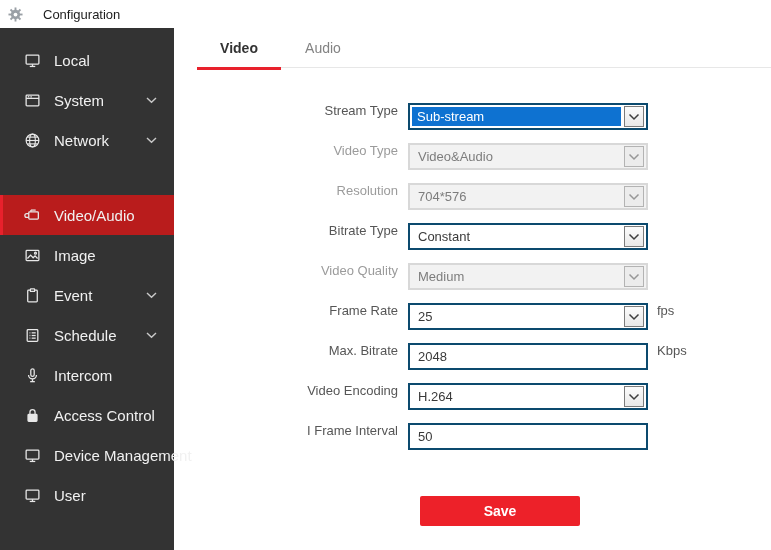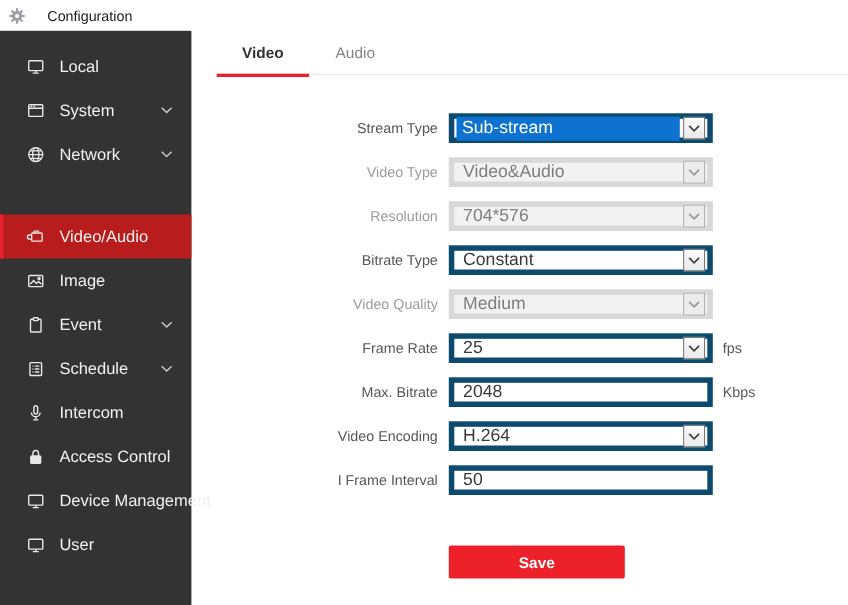--- a/index.html
+++ b/index.html
@@ -27,45 +27,45 @@
   .content { position:absolute; left:197px; top:28px; width:574px; height:522px; background:#fff; }
   .tabbar { height:40px; border-bottom:1px solid #e7e7e7; display:flex; }
   .tab { width:84px; height:40px; display:flex; align-items:center; justify-content:center;
          font-size:14px; color:#838383; cursor:pointer; position:relative; }
   .tab.active { color:#333; font-weight:bold; }
   .tab.active::after { content:""; position:absolute; left:0; right:0; bottom:-2px;
                        height:3px; background:#e8212c; }
 
   
   .form { padding-top:35px; }
-  .row { display:flex; align-items:center; height:27px; margin-bottom:13px; }
+  .row { display:flex; height:27px; margin-bottom:13px; }
   .f-label { width:211px; padding-right:10px; text-align:right; font-size:13px;
              color:#565656; white-space:nowrap; }
   .row.disabled .f-label { color:#9b9b9b; }
 
-  .ctrl { width:240px; height:27px; border:5px solid #0c4a6e; background:#fff;
-          display:flex; align-items:center; font-size:16px; color:#3a3a3a; }
+  .ctrl { width:240px; height:27px; border:2px solid #0c4a6e; background:#fff;
+          display:flex; align-items:center; font-size:13px; color:#3a3a3a; }
   .ctrl.text { padding-left:8px; }
   input.ctrl { outline:none; font-family:"Liberation Sans", sans-serif; }
 
   .sel-value { flex:1; padding-left:8px; overflow:hidden; white-space:nowrap; }
   .row.focused .sel-value { flex:1; margin:2px 3px 2px 2px; padding:2px 0 2px 5px;
                             background:#0e72d1; color:#fff; }
   .arrow-btn { width:20px; height:21px; margin-right:2px; flex:none;
                border:1px solid #7b7b7b; background:linear-gradient(#fbfbfb,#e9e9e9);
                display:flex; align-items:center; justify-content:center; cursor:pointer; }
   .row.disabled .ctrl { background:#f2f2f2; border-color:#d8d8d8; color:#7d7d7d; }
   .row.disabled .arrow-btn { border-color:#b3b3b3; background:#ececec; }
 
   .suffix { margin-left:9px; font-size:13px; color:#565656; }
 
   .save-row { margin-top:46px; margin-left:211px; }
   .save-btn { width:160px; height:30px; background:#ed2129; color:#fff; border:none;
               border-radius:2px; font-size:14px; font-weight:bold; cursor:pointer;
-              font-family:"Liberation Sans", sans-serif; }
+              font-family:"Liberation Sans", sans-serif;margin-left:12px; }
 </style>
 </head>
 <body>
 
 <div class="header">
   <span style="display:flex;">
     <svg width="15" height="15" viewBox="0 0 16 16">
       <g fill="#9aa0a6">
         <rect x="7" y="0.5" width="2" height="4" transform="rotate(0,8,8)"></rect>
         <rect x="7" y="0.5" width="2" height="4" transform="rotate(45,8,8)"></rect>

